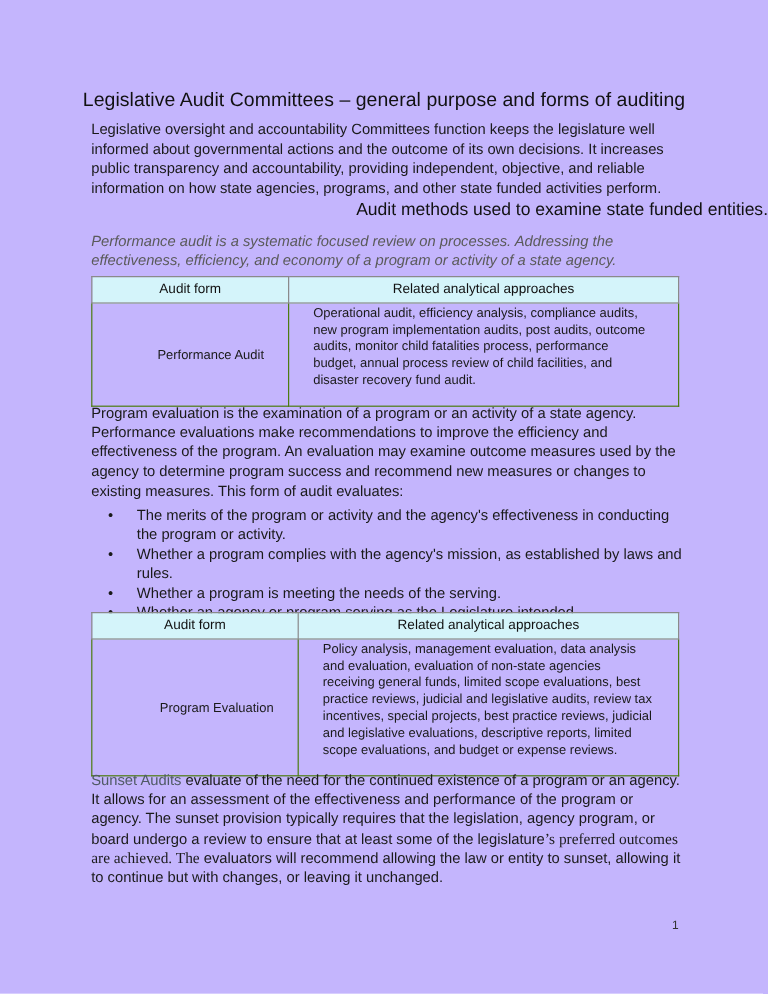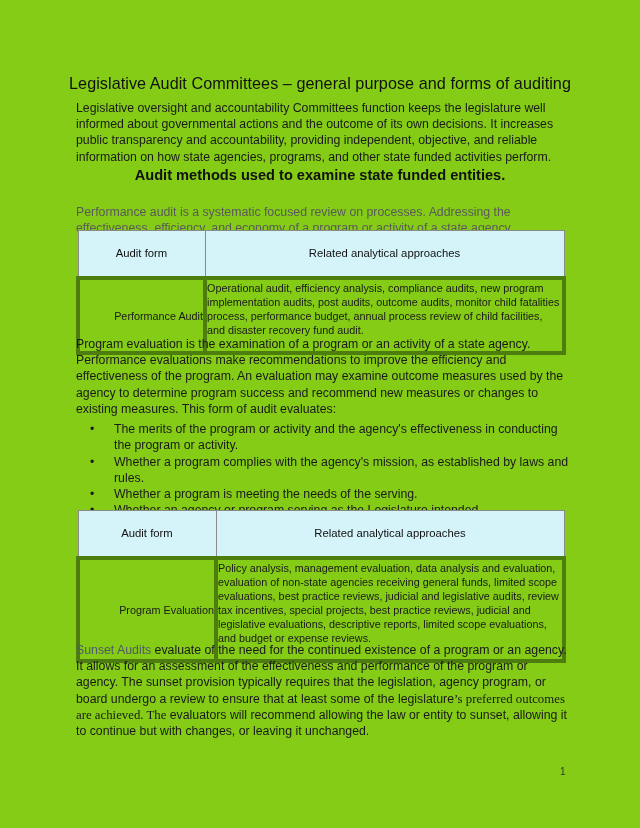--- a/index.html
+++ b/index.html
@@ -1,46 +1,46 @@
 <!DOCTYPE html>
 <html><head>
   <meta charset="utf-8">
   <style>
     html, body { margin: 0; padding: 0; background: #ffffff; }
     body { width: 640px; height: 828px; position: relative; overflow: hidden; font-family: "Liberation Sans", sans-serif; color: #1a1a1a; }
-    .page { position: absolute; left: 0; top: 0; width: 640px; height: 828px; background: #84cc16; }
+    .page { position: absolute; left: 0; top: 0; width: 640px; height: 828px; background: #c4b5fd; }
     .title { position: absolute; left: 0; width: 640px; top: 74px; text-align: center; font-size: 16.2px; color: #111; letter-spacing: 0.05px; }
     .para { position: absolute; left: 76px; width: 496px; font-size: 12.3px; line-height: 16.2px; color: #1a1a1a; }
     .para.gray { color: #5a5a5a; }
     .para.sunset { color: #1a1a1a; }
     .para.sunset .lead { color: #505a66; }
     .para.sunset .serif { font-family: "Liberation Serif", serif; font-size: 12.8px; }
-    .subtitle { position: absolute; left: 0; width: 640px; top: 167px; text-align: center; font-size: 14.6px; color: #111; font-weight: bold; }
+    .subtitle { position: absolute; left: 0; width: 640px; top: 167px; text-align: right; font-size: 14.6px; color: #111; }
     table.audit { position: absolute; left: 76px; width: 490px; border-collapse: collapse; font-size: 10.8px; line-height: 14px; }
-    table.audit th { background: #d4f4fa; font-weight: normal; color: #111; border: 1px solid #8a8a8a; padding: 16px 3px; height: 13px; line-height: 13px; font-size: 11.3px; }
-    table.audit td { border: 4px solid #4d7c0f; vertical-align: middle; padding: 1px 0; color: #1a1a1a; }
+    table.audit th { background: #d4f4fa; font-weight: normal; color: #111; border: 1px solid #8a8a8a; padding: 4px 3px; height: 13px; line-height: 13px; font-size: 11.3px; }
+    table.audit td { border: 1px solid #4d7c0f; vertical-align: middle; padding: 1px 20px; color: #1a1a1a; }
     table.audit td.form { width: 123px; text-align: right; }
     table.audit td.desc { vertical-align: top; padding-bottom: 14px; }
     ul.bullets { position: absolute; left: 76px; width: 500px; top: 421px; margin: 0; padding: 0; list-style: none; font-size: 12.3px; line-height: 16.3px; color: #1a1a1a; }
     ul.bullets li { position: relative; padding-left: 38px; }
     ul.bullets li .dot { position: absolute; left: 14px; top: 0; }
     .pagenum { position: absolute; left: 560px; top: 766px; font-size: 10px; color: #333; }
   </style>
 </head>
 <body>
 
 <div class="page">
 
   <div class="title">Legislative Audit Committees – general purpose and forms of auditing</div>
 
   <div class="para" style="top:100px;">Legislative oversight and accountability Committees function keeps the legislature well informed about governmental actions and the outcome of its own decisions.  It increases public transparency and accountability, providing independent, objective, and reliable information on how state agencies, programs, and other state funded activities perform.</div>
 
   <div class="subtitle">Audit methods used to examine state funded entities.</div>
 
-  <div class="para gray" style="top:204px;">Performance audit is a systematic focused review on processes.  Addressing the effectiveness, efficiency, and economy of a program or activity of a state agency.</div>
+  <div class="para gray" style="top:193px;font-style:italic;">Performance audit is a systematic focused review on processes.  Addressing the effectiveness, efficiency, and economy of a program or activity of a state agency.</div>
 
   <table class="audit" style="top:230px;">
     <thead>
       <tr>
         <th>Audit form</th>
         <th>Related analytical approaches</th>
       </tr>
     </thead>
     <tbody>
       <tr>

